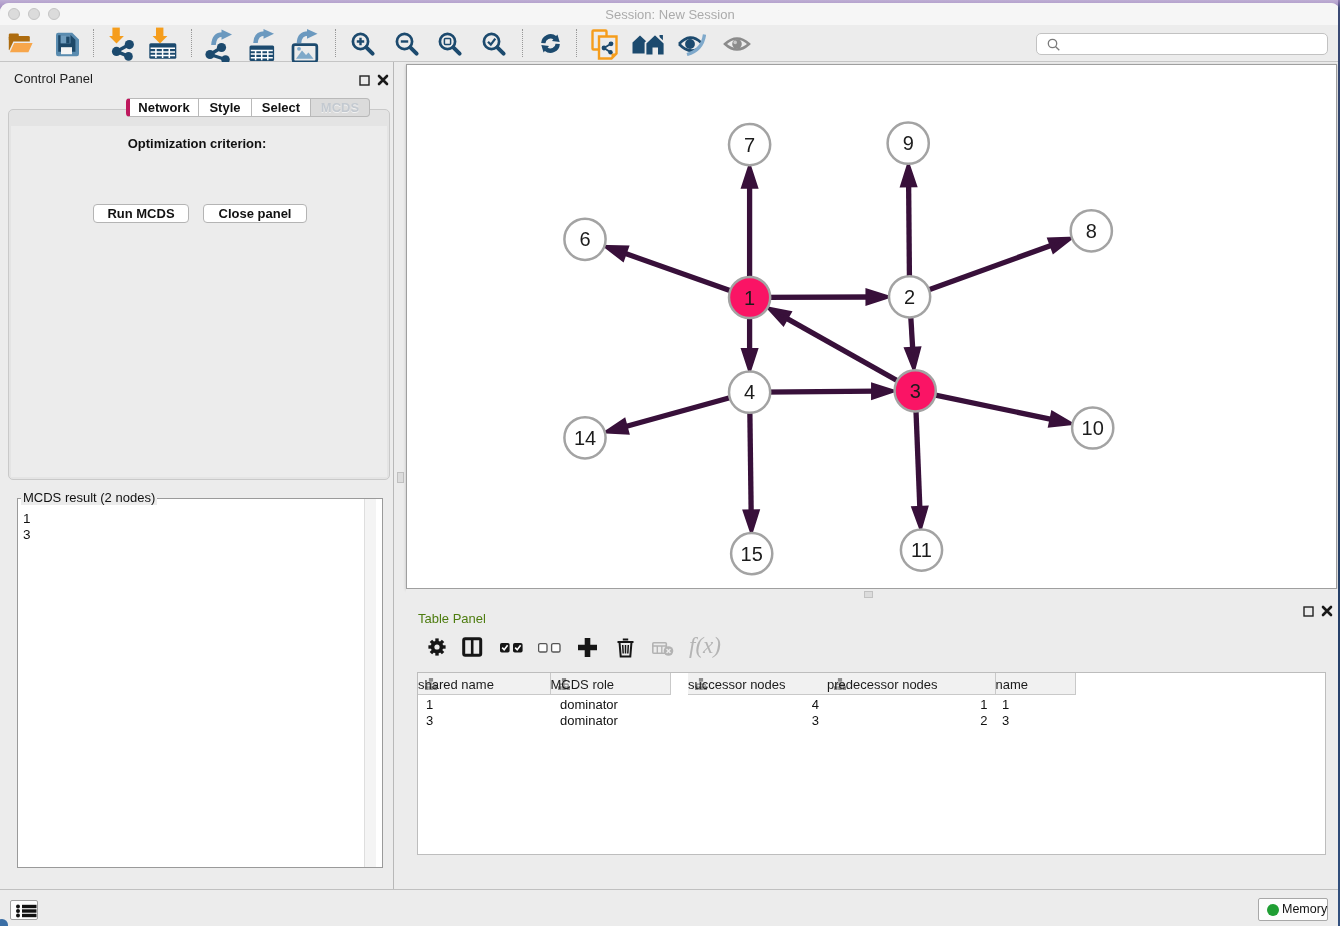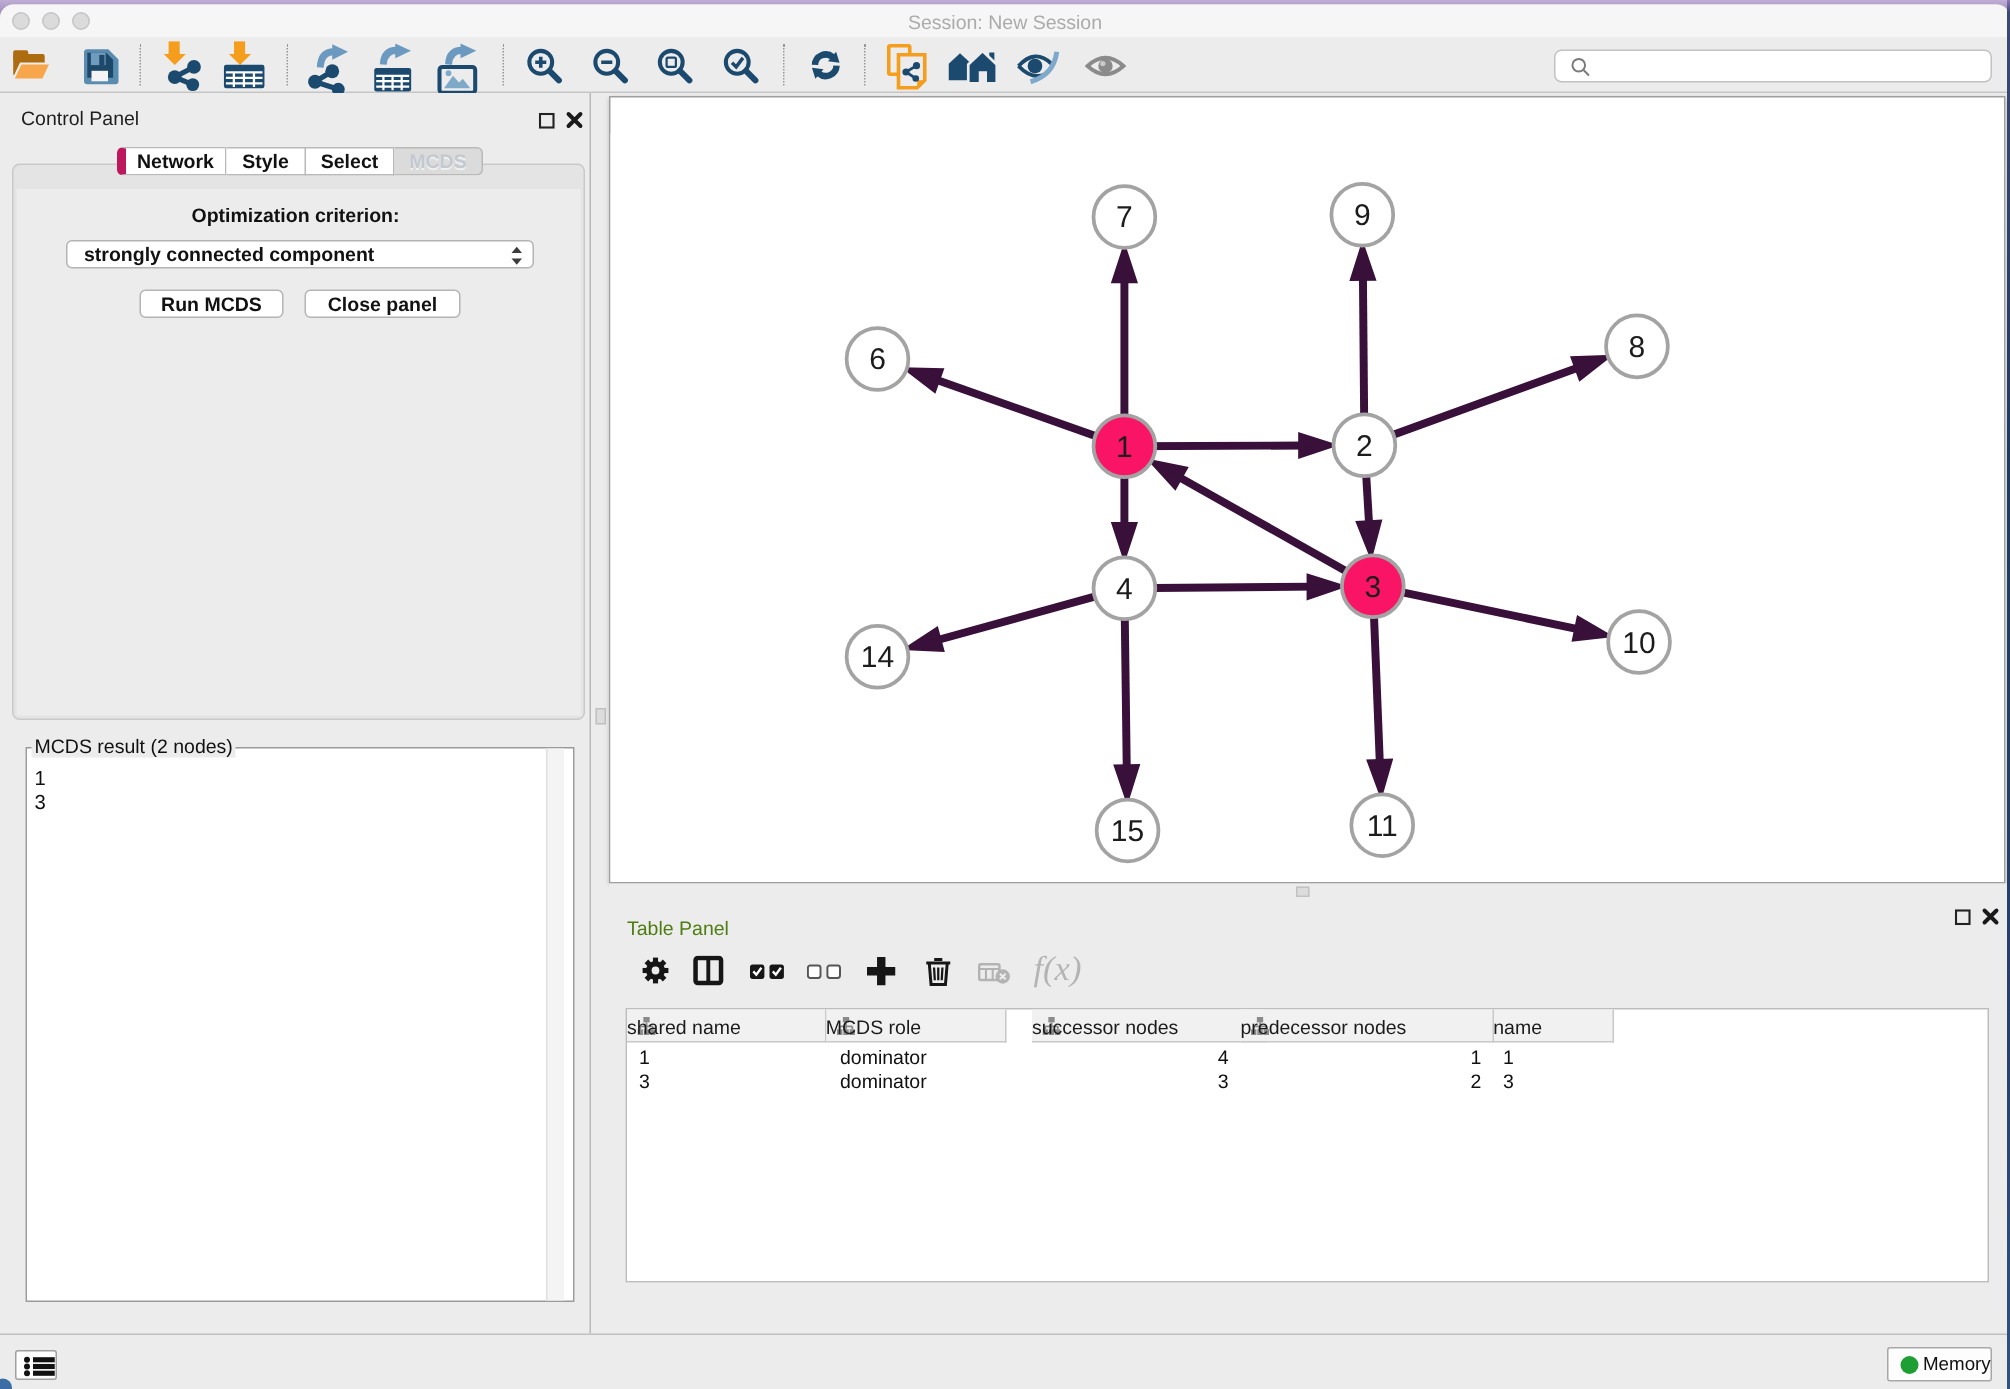--- a/index.html
+++ b/index.html
@@ -12,29 +12,29 @@
 .tl{width:12px;height:12px;border-radius:50%;background:#dbdbdb;border:1px solid #c5c5c5;top:5px;}
 #title{width:100%;text-align:center;top:4px;font-size:13px;color:#ababab;}
 #toolbar{left:0;top:25px;width:1340px;height:37px;background:#ececec;border-bottom:1px solid #c5c5c5;}
 .sep{top:4px;width:0;height:28px;border-left:1px dotted #989898;}
 #search{left:1036px;top:8px;width:292px;height:22px;background:#fff;border:1px solid #c2c2c2;border-radius:5px;}
 
 #cpanel{left:0;top:62px;width:394px;height:827px;background:#ececec;border-right:1px solid #b8b8b8;}
 #cpanel .hdr{left:14px;top:9px;font-size:13px;color:#1e1e1e;}
 .tabrow{height:19px;display:flex;}
 .tab{height:19px;background:#fff;border:1px solid #b9b9b9;border-left:none;font-size:13px;font-weight:bold;color:#111;text-align:center;line-height:17px;}
-.tab.first{border-left:6px solid #be185d;border-radius:4px 0 0 4px;}
+.tab.first{border-left:4px solid #be185d;border-radius:4px 0 0 4px;margin-left:48px;}
 .tab.last{border-radius:0 4px 4px 0;}
 .tab.dis{background:#dbdbdb;color:#c3c9d0;text-shadow:0 1px 0 #f0f0f0;}
 .tab2{height:21px;line-height:18px;}
 #tabbox{left:8px;top:47px;width:382px;height:371px;background:#e4e4e4;border:1px solid #c9c9c9;border-radius:5px;}
 #tabinner{left:11px;top:64px;width:376px;height:351px;background:#ececec;}
 #optlabel{left:0;top:74px;width:394px;text-align:center;font-size:13px;font-weight:bold;color:#111;}
 #combo{left:44px;top:98px;width:312px;height:19px;background:#fff;border:1px solid #b4b4b4;border-radius:4px;font-size:13px;font-weight:bold;color:#111;line-height:17px;padding-left:11px;}
-.btn{height:19px;background:#fff;border:1px solid #b4b4b4;border-radius:4px;font-size:13px;font-weight:bold;color:#111;text-align:center;line-height:17px;top:131px;}
+.btn{height:19px;background:#fff;border:1px solid #b4b4b4;border-radius:4px;font-size:13px;font-weight:bold;color:#111;text-align:center;line-height:17px;top:142px;}
 #fieldset{left:17px;top:436px;width:366px;height:370px;border:1px solid #9a9a9a;background:#fff;}
 #legend{left:21px;top:428px;background:#ececec;font-size:13px;color:#111;padding:0 2px;}
 #fstext{left:23px;top:449px;font-size:13.5px;color:#111;line-height:16px;}
 #fsscroll{left:364px;top:437px;width:12px;height:368px;background:#f4f4f4;border-left:1px solid #dedede;}
 
 #statusbar{left:0;top:889px;width:1340px;height:37px;background:#ececec;border-top:1px solid #c0c0c0;}
 #listbtn{left:10px;top:10px;width:28px;height:20px;background:#fdfdfd;border:1px solid #9f9f9f;border-radius:2px;}
 #membtn{left:1258px;top:8px;width:70px;height:23px;background:#fdfdfd;border:1px solid #a8a8a8;border-radius:2px;font-size:12.5px;color:#111;}
 
 #vsplit{left:397px;top:472px;width:7px;height:11px;background:#dcdcdc;border:1px solid #c0c0c0;}
@@ -204,25 +204,20 @@
     </svg>
   <div id="tabbox" class="abs"></div>
   <div id="tabinner" class="abs"></div>
   <div class="tabrow abs" style="left:78px;top:36px;">
     <div class="tab first" style="width:73px;">Network</div>
     <div class="tab" style="width:53px;">Style</div>
     <div class="tab" style="width:59px;">Select</div>
     <div class="tab last dis" style="width:59px;">MCDS</div>
   </div>
   <div id="optlabel" class="abs">Optimization criterion:</div>
-  <div id="combo" class="abs">strongly connected component
-    <svg class="abs" style="right:6px;top:3px;" width="9" height="13" viewBox="0 0 9 13">
-        <path d="M4.5 0.5 L8 4.6 L1 4.6 Z M4.5 12.5 L1 8.4 L8 8.4 Z" fill="#3c3c3c"></path>
-      </svg>
-  </div>
   <div class="btn abs" style="left:93px;width:96px;">Run MCDS</div>
   <div class="btn abs" style="left:203px;width:104px;">Close panel</div>
   <div id="fieldset" class="abs"></div>
   <div id="fsscroll" class="abs"></div>
   <div id="legend" class="abs">MCDS result (2 nodes)</div>
   <div id="fstext" class="abs">1<br>3</div>
 </div>
 <div id="vsplit" class="abs"></div>
 
 <div id="netwin" class="abs">

